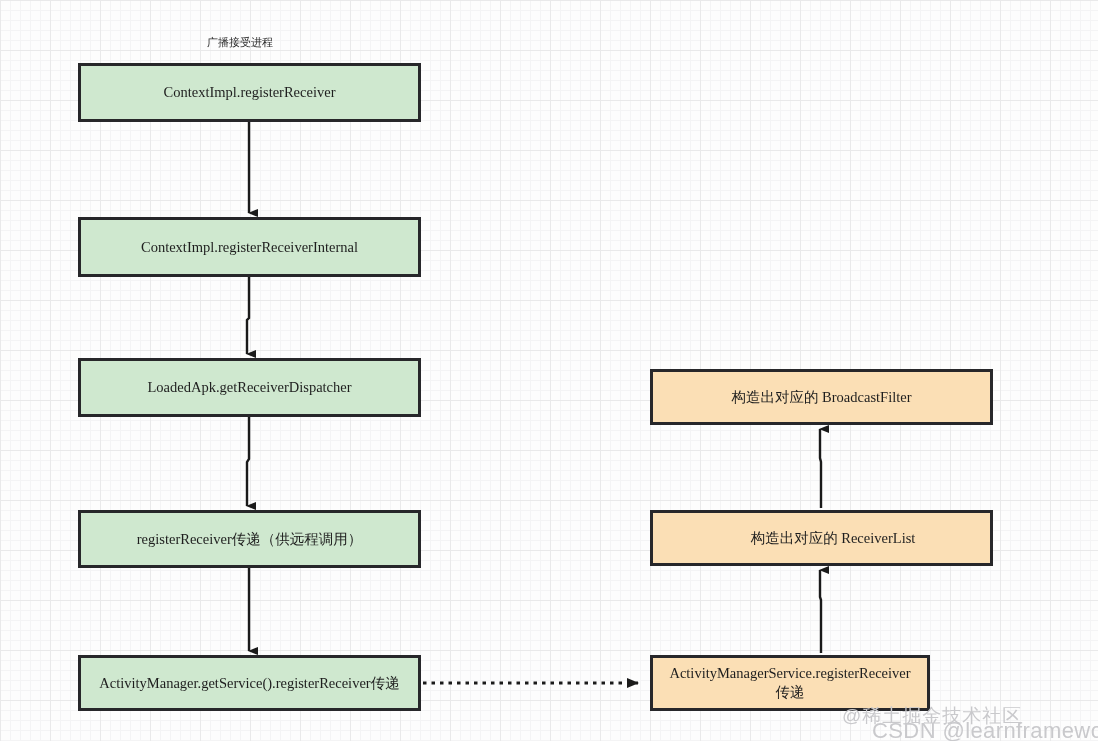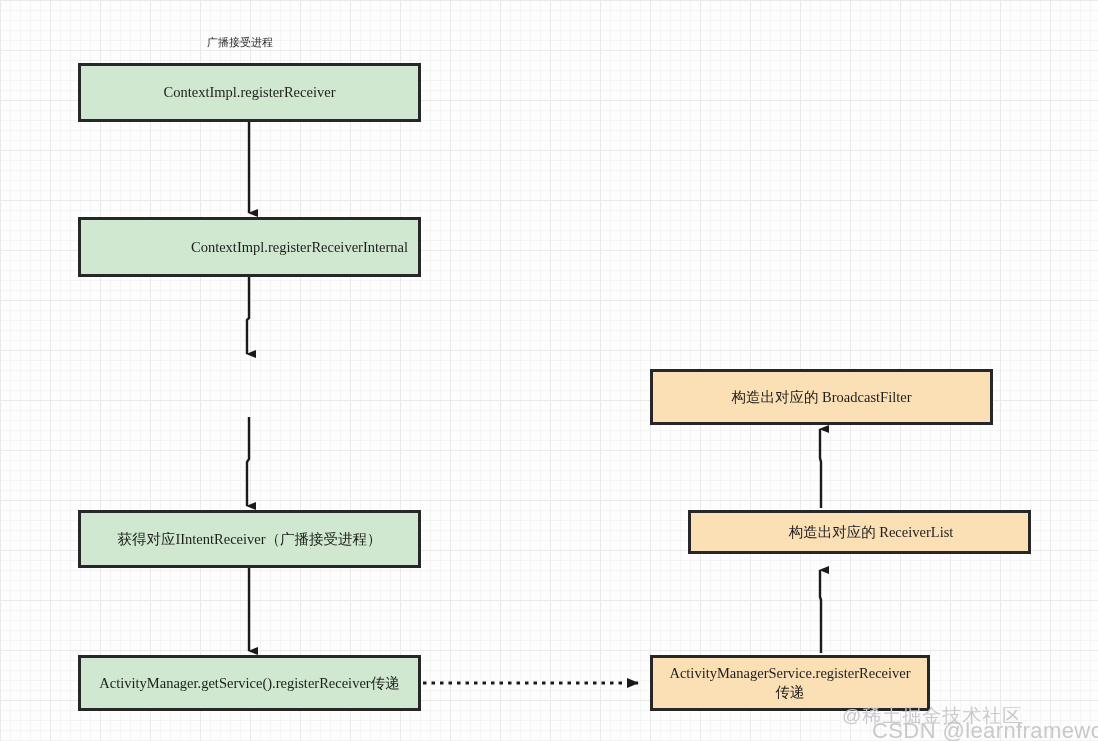--- a/index.html
+++ b/index.html
@@ -122,38 +122,41 @@
 
     <g>
       <path d="M821,508 L821,462 L820,458 L820,429" stroke="#1a1a1a" stroke-width="2.4" fill="none" marker-end="url(#arrowUp)"></path>
     </g>
   </svg>
 
   <div class="node green" style="left:78px; top:63px; width:343px; height:59px;">
     <span>ContextImpl.registerReceiver</span>
   </div>
 
-  <div class="node green" style="left:78px; top:217px; width:343px; height:60px;justify-content:flex-end;">
+  <div class="node green" style="left:78px; top:217px; width:343px; height:60px;">
     <span>ContextImpl.registerReceiverInternal</span>
   </div>
 
+  <div class="node green" style="left:78px; top:358px; width:343px; height:59px;">
+    <span>LoadedApk.getReceiverDispatcher</span>
+  </div>
 
   <div class="node green" style="left:78px; top:510px; width:343px; height:58px;">
-    <span>获得对应IIntentReceiver（广播接受进程）</span>
+    <span>registerReceiver传递（供远程调用）</span>
   </div>
 
   <div class="node green" style="left:78px; top:655px; width:343px; height:56px;">
     <span>ActivityManager.getService().registerReceiver传递</span>
   </div>
 
   <div class="node orange" style="left:650px; top:369px; width:343px; height:56px;">
     <span>构造出对应的 BroadcastFilter</span>
   </div>
 
-  <div class="node orange" style="left:688px; top:510px; width:343px; height:44px;padding-left:33px;">
+  <div class="node orange" style="left:650px; top:510px; width:343px; height:56px;padding-left:33px;">
     <span>构造出对应的 ReceiverList</span>
   </div>
 
   <div class="node orange" style="left:650px; top:655px; width:280px; height:56px;">
     <span>ActivityManagerService.registerReceiver传递</span>
   </div>
 
   <div class="watermark wm-cn" style="left:794px; top:703px;">@稀土掘金技术社区</div>
 
   <div class="watermark wm-en" style="left:872px; top:718px;">CSDN @learnframework</div>

